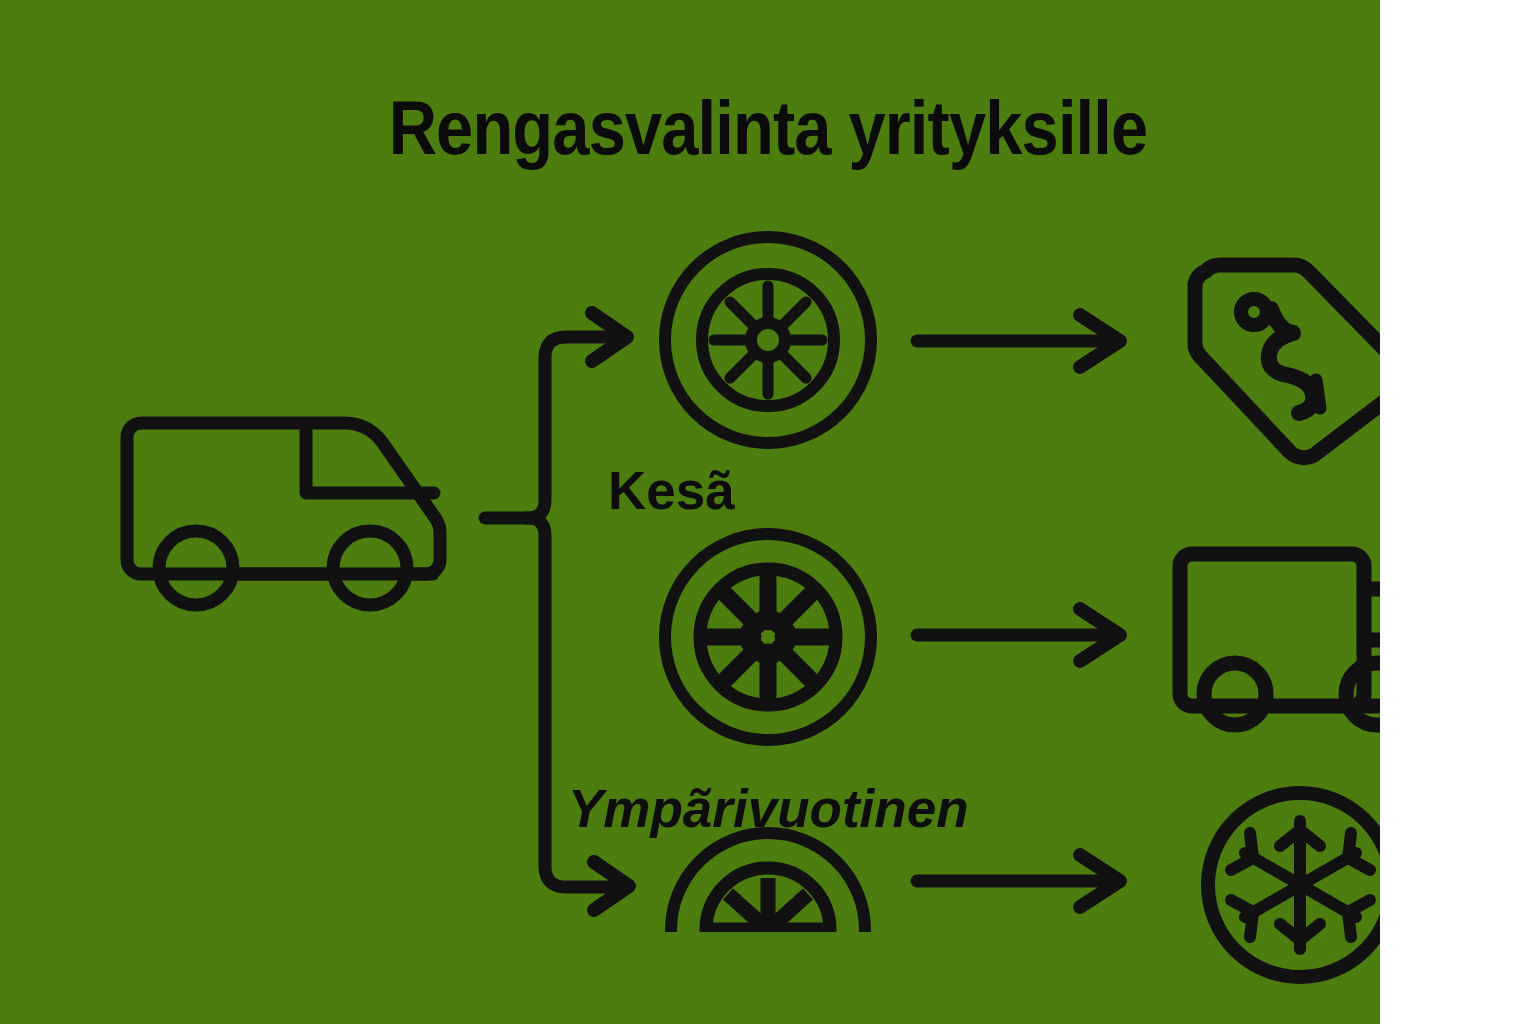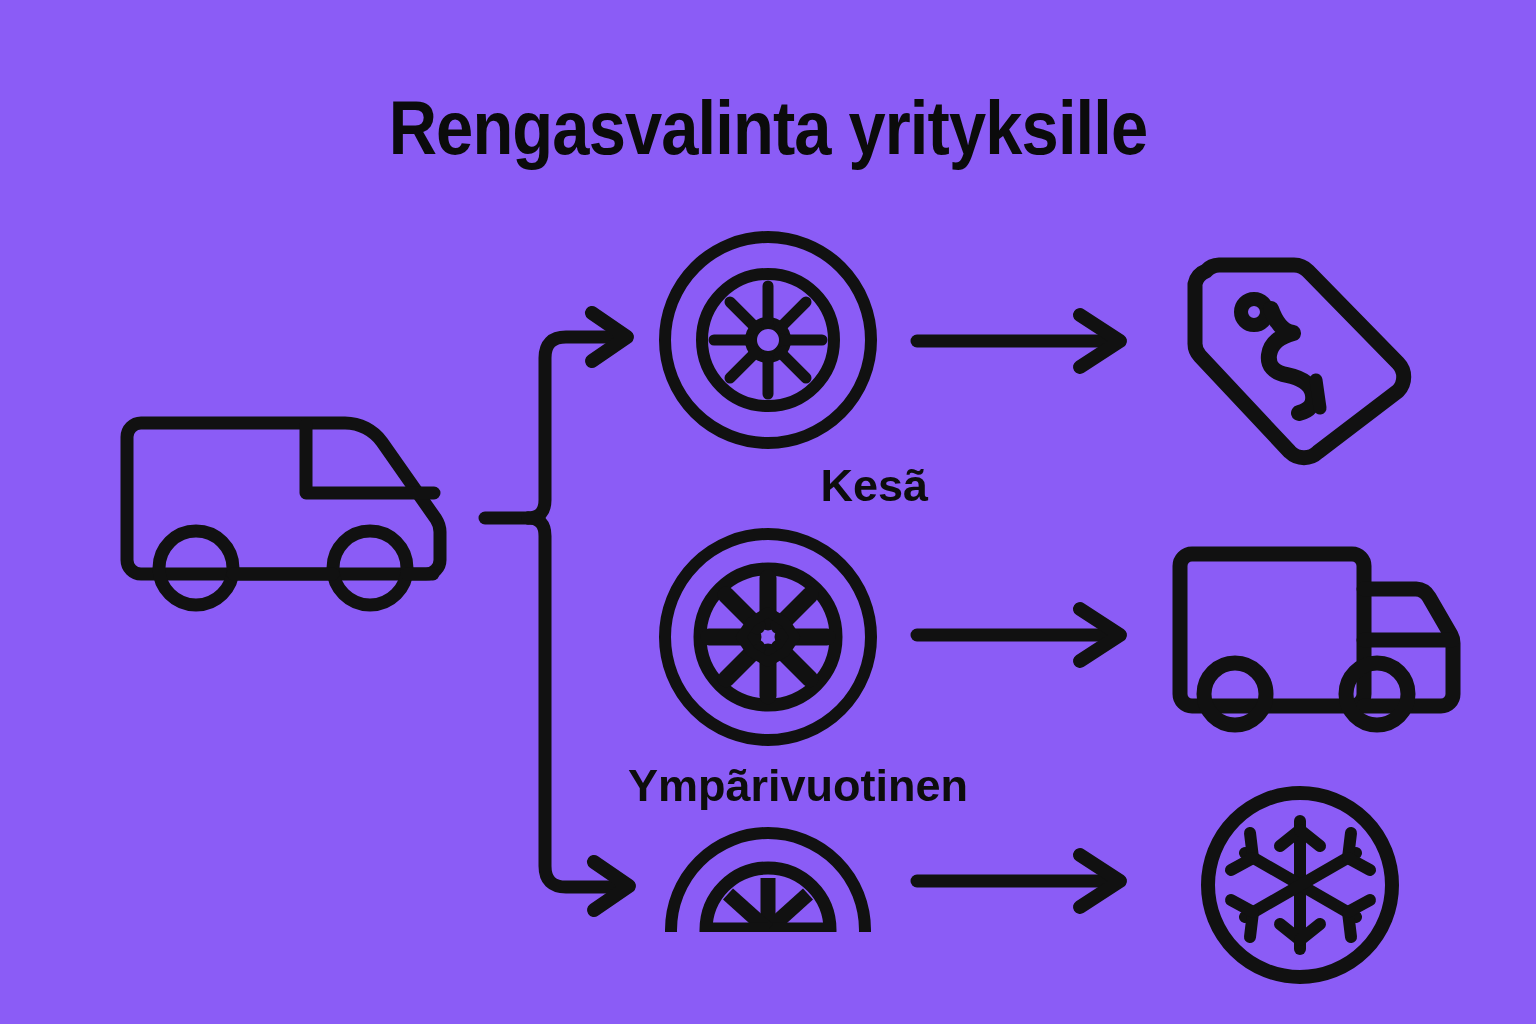--- a/index.html
+++ b/index.html
@@ -2,47 +2,47 @@
 <html><head>
 <meta charset="utf-8">
 <style>
   html, body {
     margin: 0;
     padding: 0;
     background: #ffffff;
   }
   #canvas {
     position: relative;
-    width: 1536px;
+    width: 1380px;
     height: 1024px;
-    background: #8b5cf6;
+    background: #4d7c0f;
     overflow: hidden;
     font-family: "Liberation Sans", sans-serif;
   }
   #diagram-title {
     position: absolute;
     left: 0;
     top: 84px;
     width: 1536px;
     text-align: center;
     font-family: "Liberation Sans", sans-serif;
     font-weight: bold;
     font-size: 76px;
     letter-spacing: -1px;
     color: #0b0b0b;
     transform: scaleX(0.88);
     transform-origin: 50% 50%;
     white-space: nowrap;
   }
   .branch-label {
     position: absolute;
-    text-align: right;
+    text-align: left;
     font-family: "Liberation Sans", sans-serif;
     font-weight: bold;
-    font-size: 45px;
+    font-size: 53px;
     color: #0d0d0d;
     white-space: nowrap;
   }
   .svg-layer {
     position: absolute;
     left: 0;
     top: 0;
     width: 1536px;
     height: 1024px;
   }
@@ -224,16 +224,16 @@
         <line x1="1348" y1="858" x2="1370" y2="870"></line>
         <line x1="1253" y1="912" x2="1250" y2="937"></line>
         <line x1="1253" y1="912" x2="1231" y2="900"></line>
       </g>
     </g>
 
   </svg>
 
   <div class="branch-label" style="left:608px; top:460px; width:320px;">Kesã</div>
 
-  <div class="branch-label" style="left:568px; top:760px; width:400px;">Ympãrivuotinen</div>
+  <div class="branch-label" style="left:568px; top:778px; width:400px;font-style:italic;">Ympãrivuotinen</div>
 
 
 </div>
 
 </body></html>

